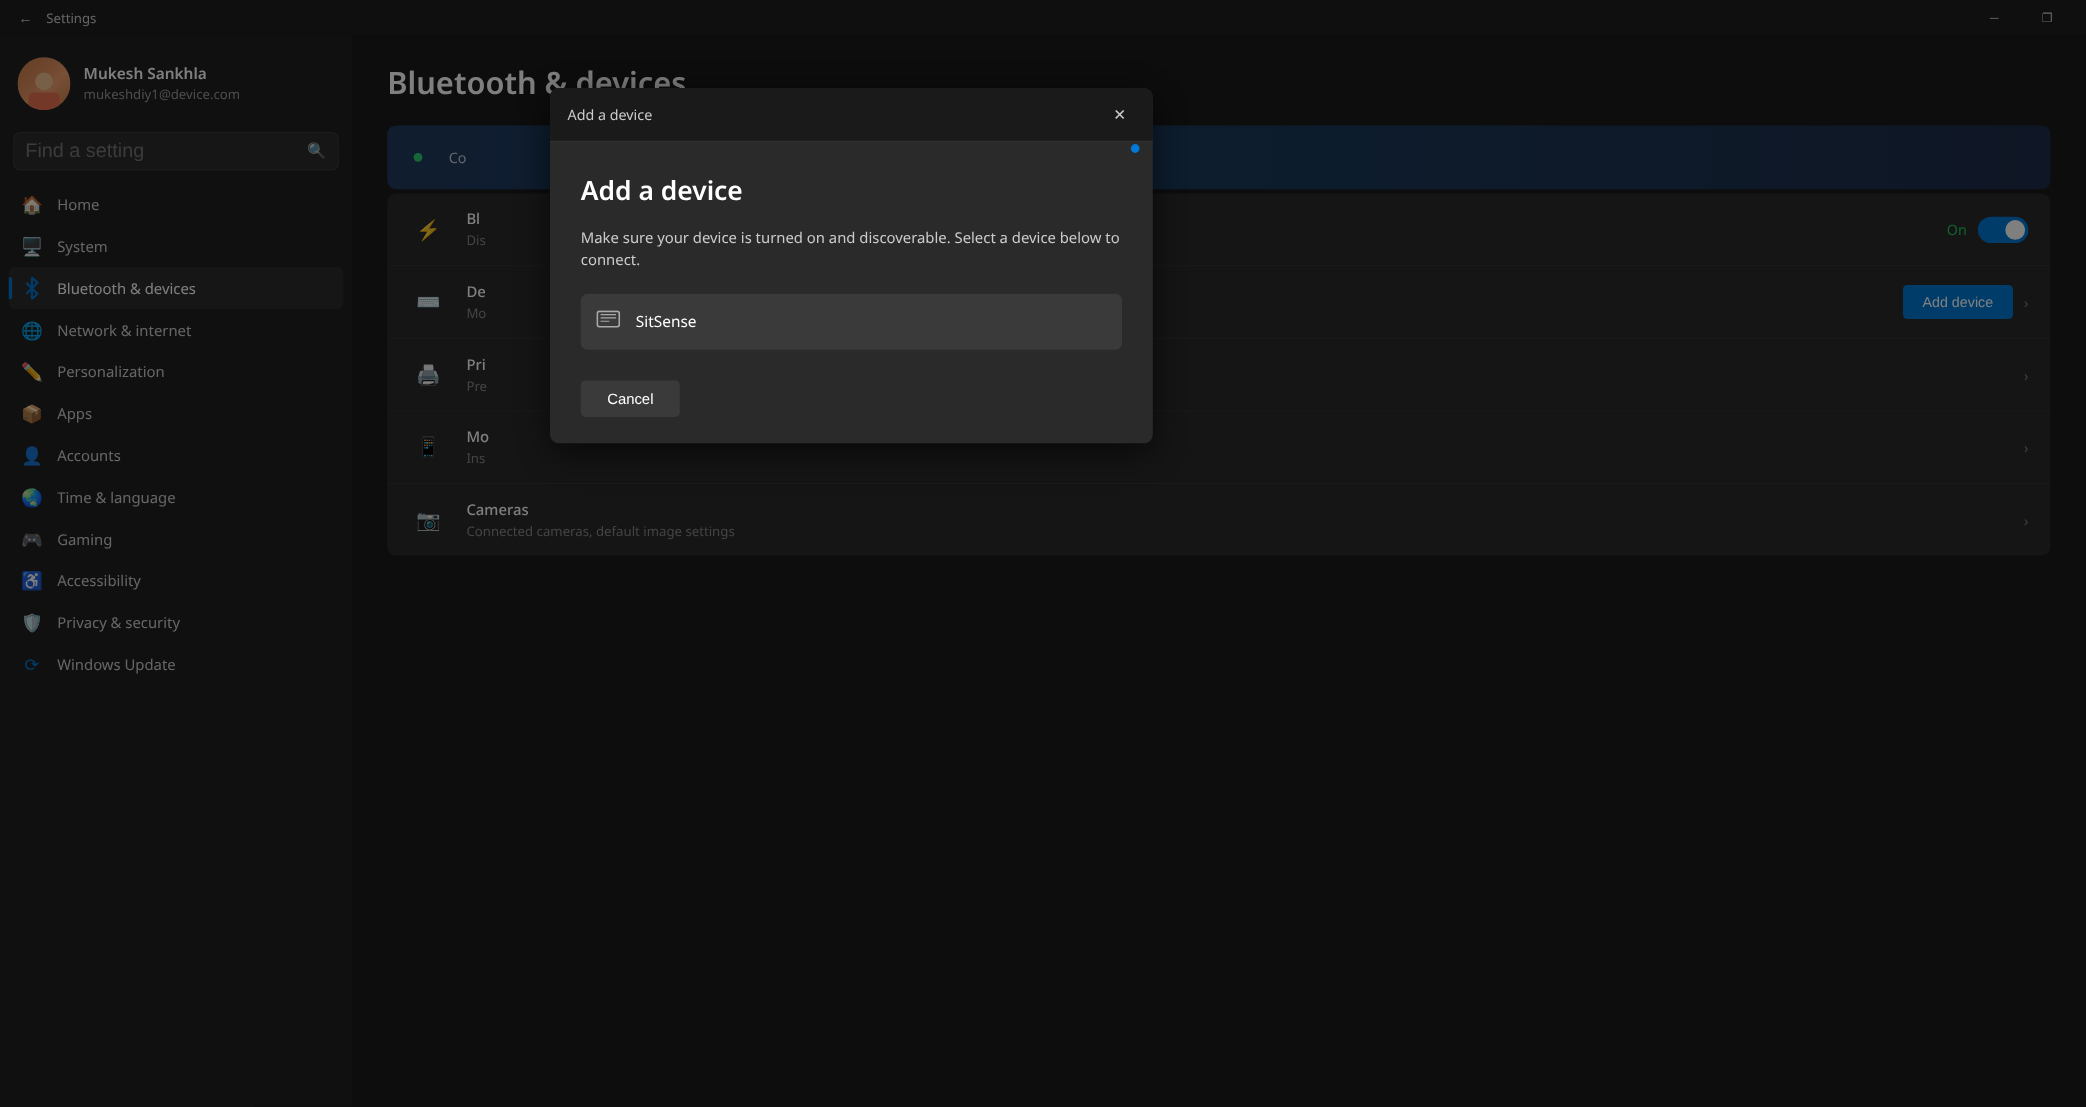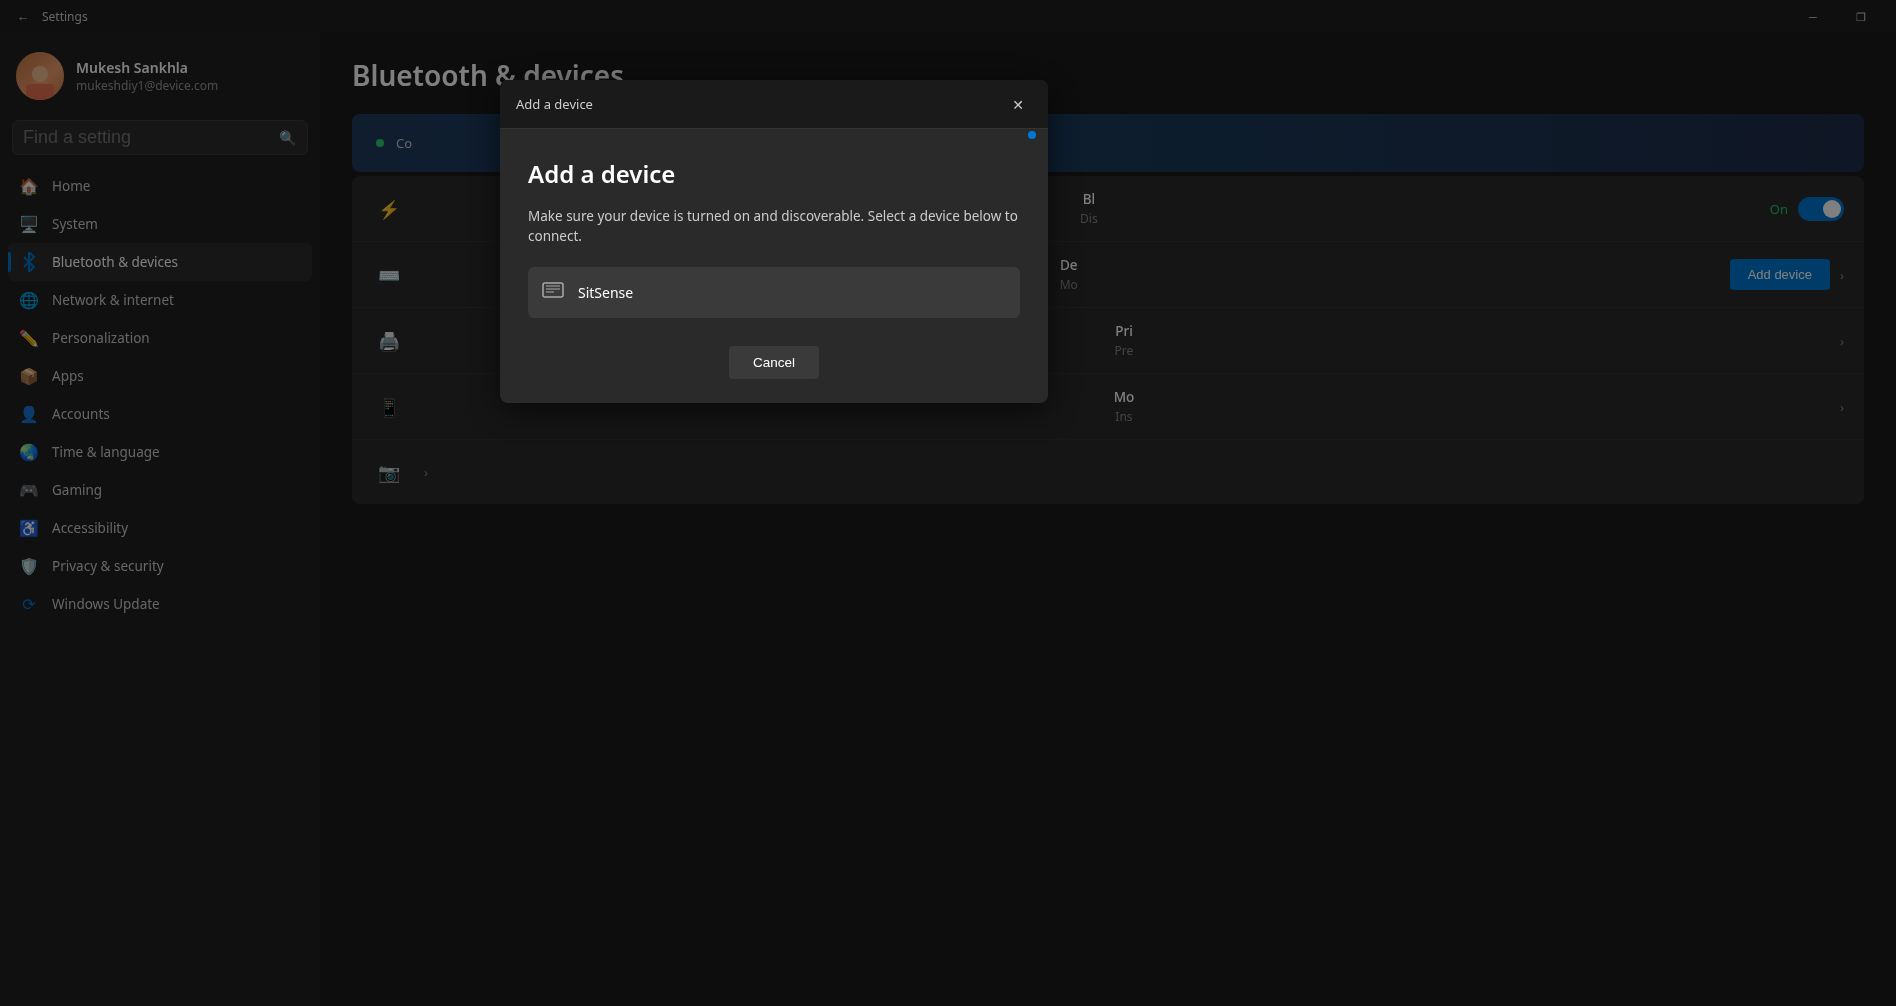--- a/index.html
+++ b/index.html
@@ -248,21 +248,21 @@
     .row-icon {
       width: 36px;
       height: 36px;
       display: flex;
       align-items: center;
       justify-content: center;
       font-size: 18px;
       flex-shrink: 0;
       color: #ccc;
     }
-    .row-text { flex: 1; text-align: center; }
+    .row-text { flex: 1; }
     .row-title {
       font-size: 13.5px;
       color: #fff;
       font-weight: 500;
     }
     .row-subtitle {
       font-size: 12px;
       color: #888;
       margin-top: 2px;
     }
@@ -328,21 +328,21 @@
       border-radius: 8px;
       padding: 20px 24px;
       margin-bottom: 4px;
       display: flex;
       align-items: center;
       justify-content: space-between;
     }
     .top-card-left {
       display: flex;
       align-items: center;
-      gap: 12px;
+      gap: 24px;
       justify-content: flex-end;
     }
 
     
     .overlay-backdrop {
       position: fixed;
       top: 0; left: 0; right: 0; bottom: 0;
       background: rgba(0,0,0,0.5);
       z-index: 100;
       display: flex;
@@ -415,21 +415,21 @@
       font-size: 20px;
       color: #ccc;
     }
     .device-name {
       font-size: 14px;
       color: #fff;
     }
     .dialog-footer {
       padding: 0 28px 24px;
       display: flex;
-      justify-content: center;
+      justify-content: flex-start;
     }
     .dialog-cancel-btn {
       background: #3a3a3a;
       color: #fff;
       border: none;
       padding: 9px 24px;
       border-radius: 4px;
       font-size: 13.5px;
       cursor: pointer;
     }
@@ -589,20 +589,24 @@
           <div class="row-text">
             <div class="row-title">Mo</div>
             <div class="row-subtitle">Ins</div>
           </div>
           <div class="row-right">
             <span class="chevron-right">›</span>
           </div>
         </div>
         <div class="card-row">
           <div class="row-icon">📷</div>
+          <div class="row-text">
+            <div class="row-title">Cameras</div>
+            <div class="row-subtitle">Connected cameras, default image settings</div>
+          </div>
           <div class="row-right">
             <span class="chevron-right">›</span>
           </div>
         </div>
       </div>
   </div>
 </div>
 
 <div class="overlay-backdrop" id="overlay">
   <div class="dialog">

